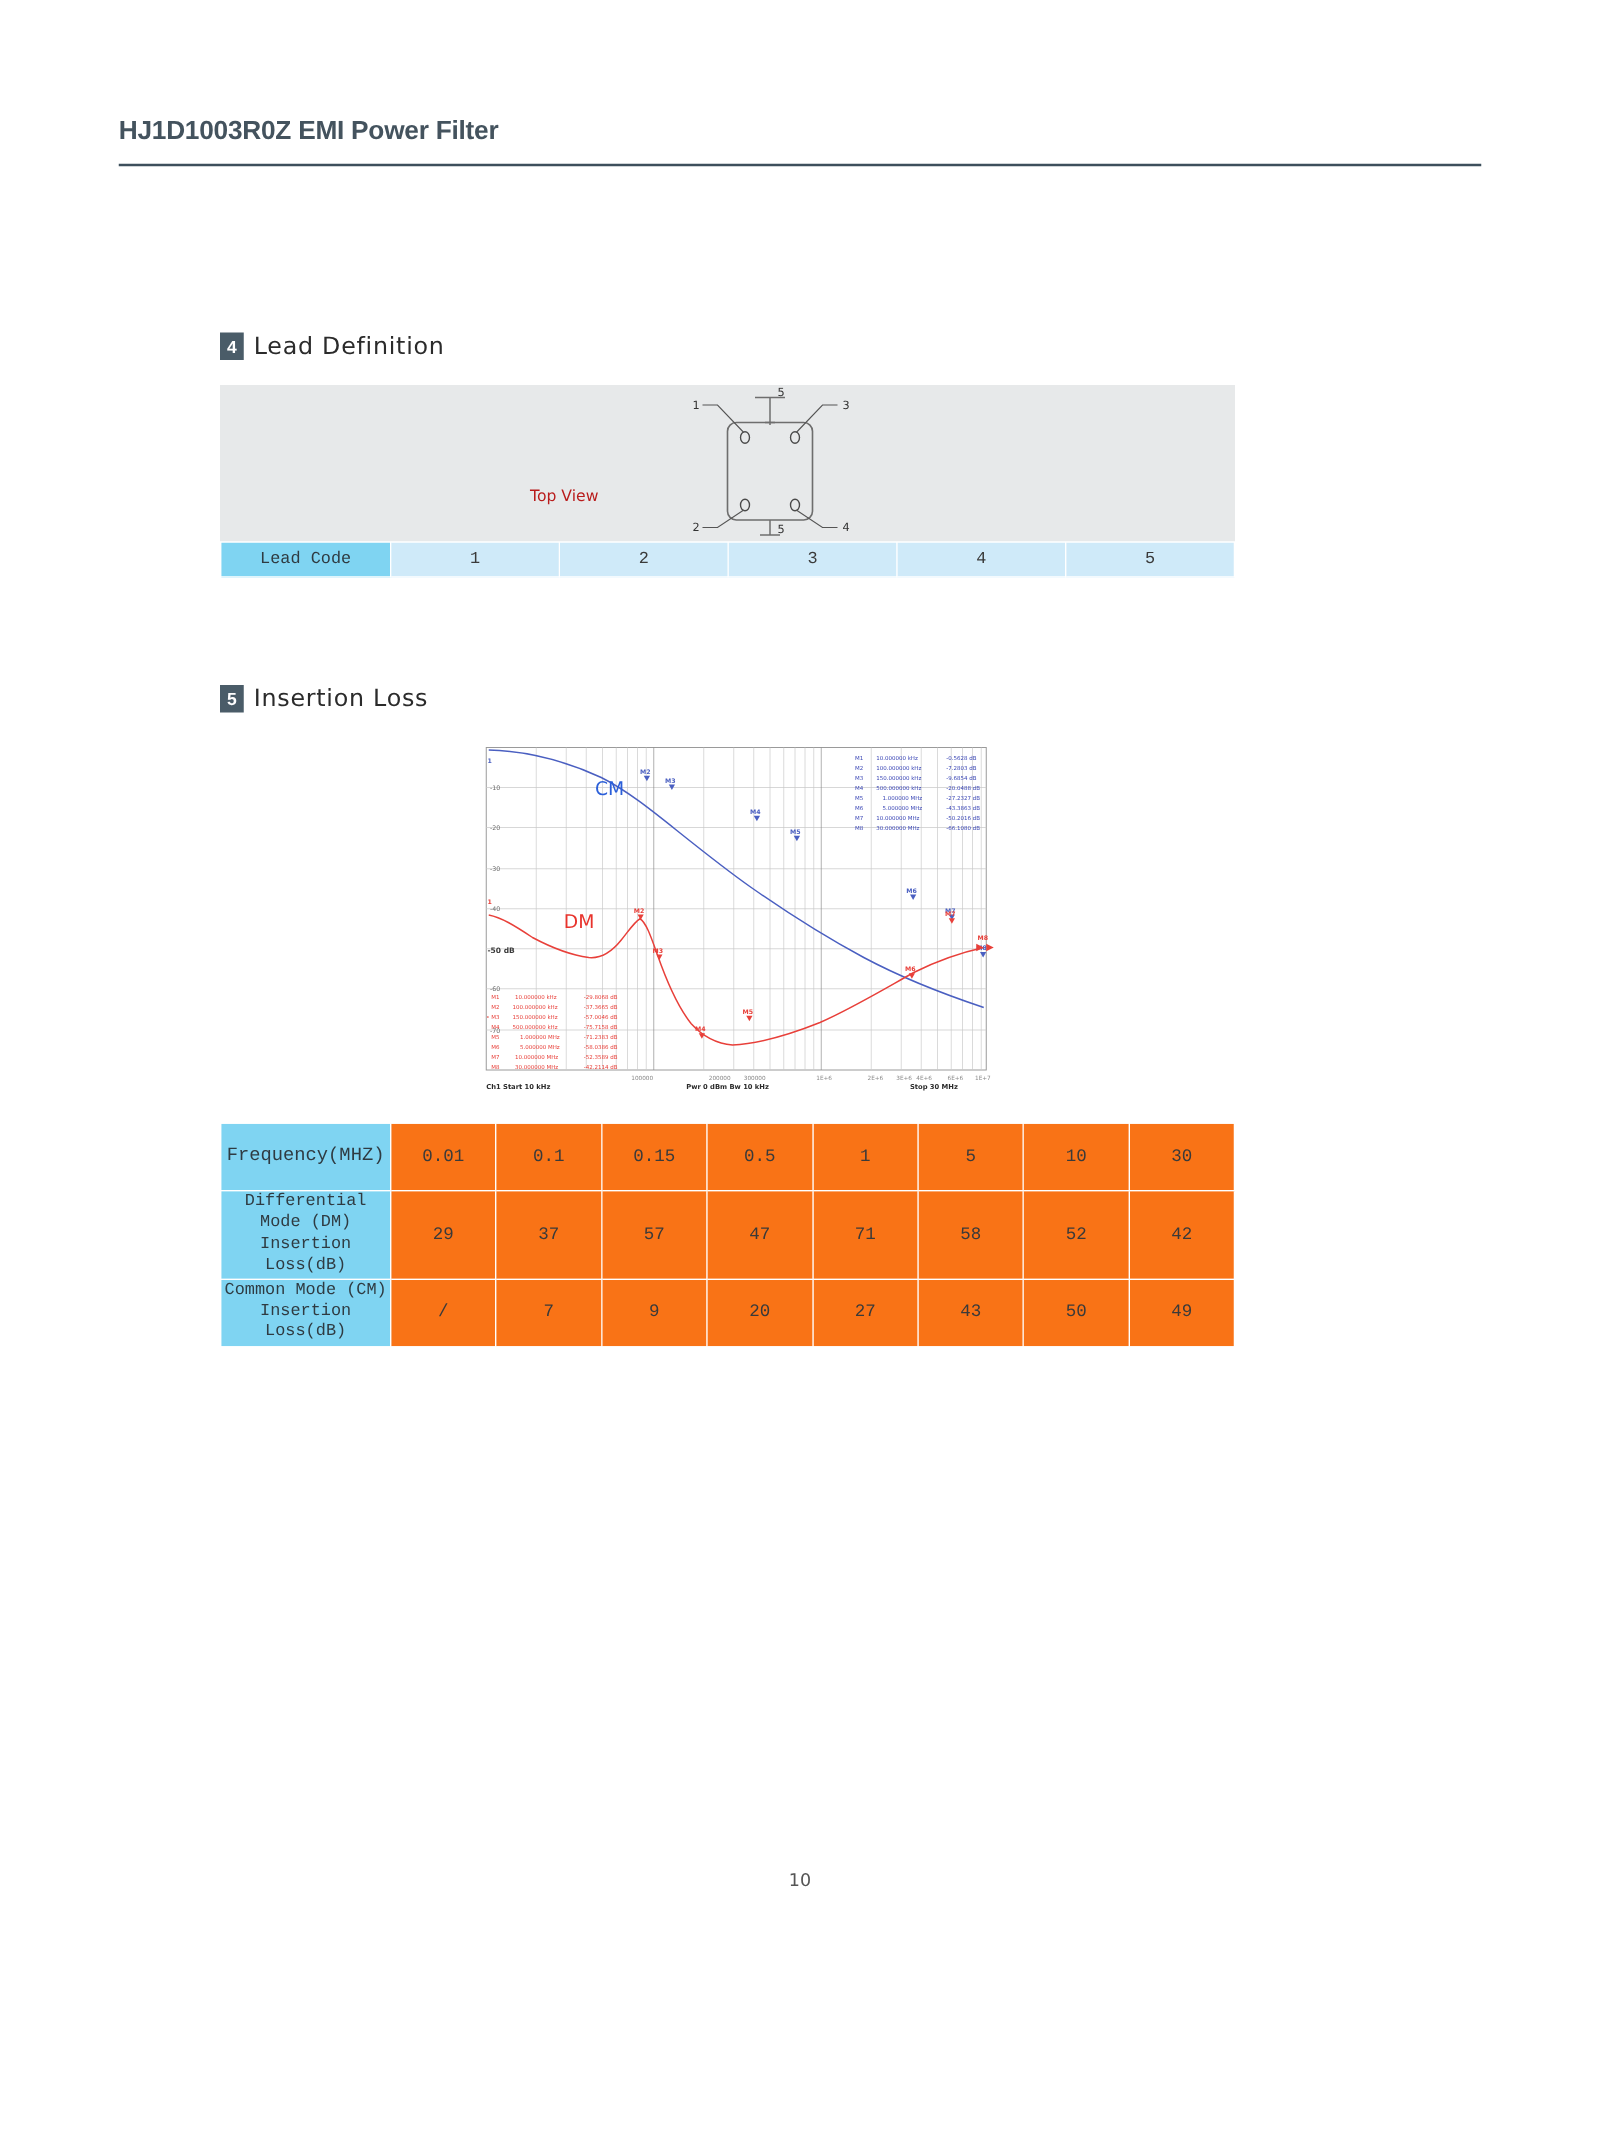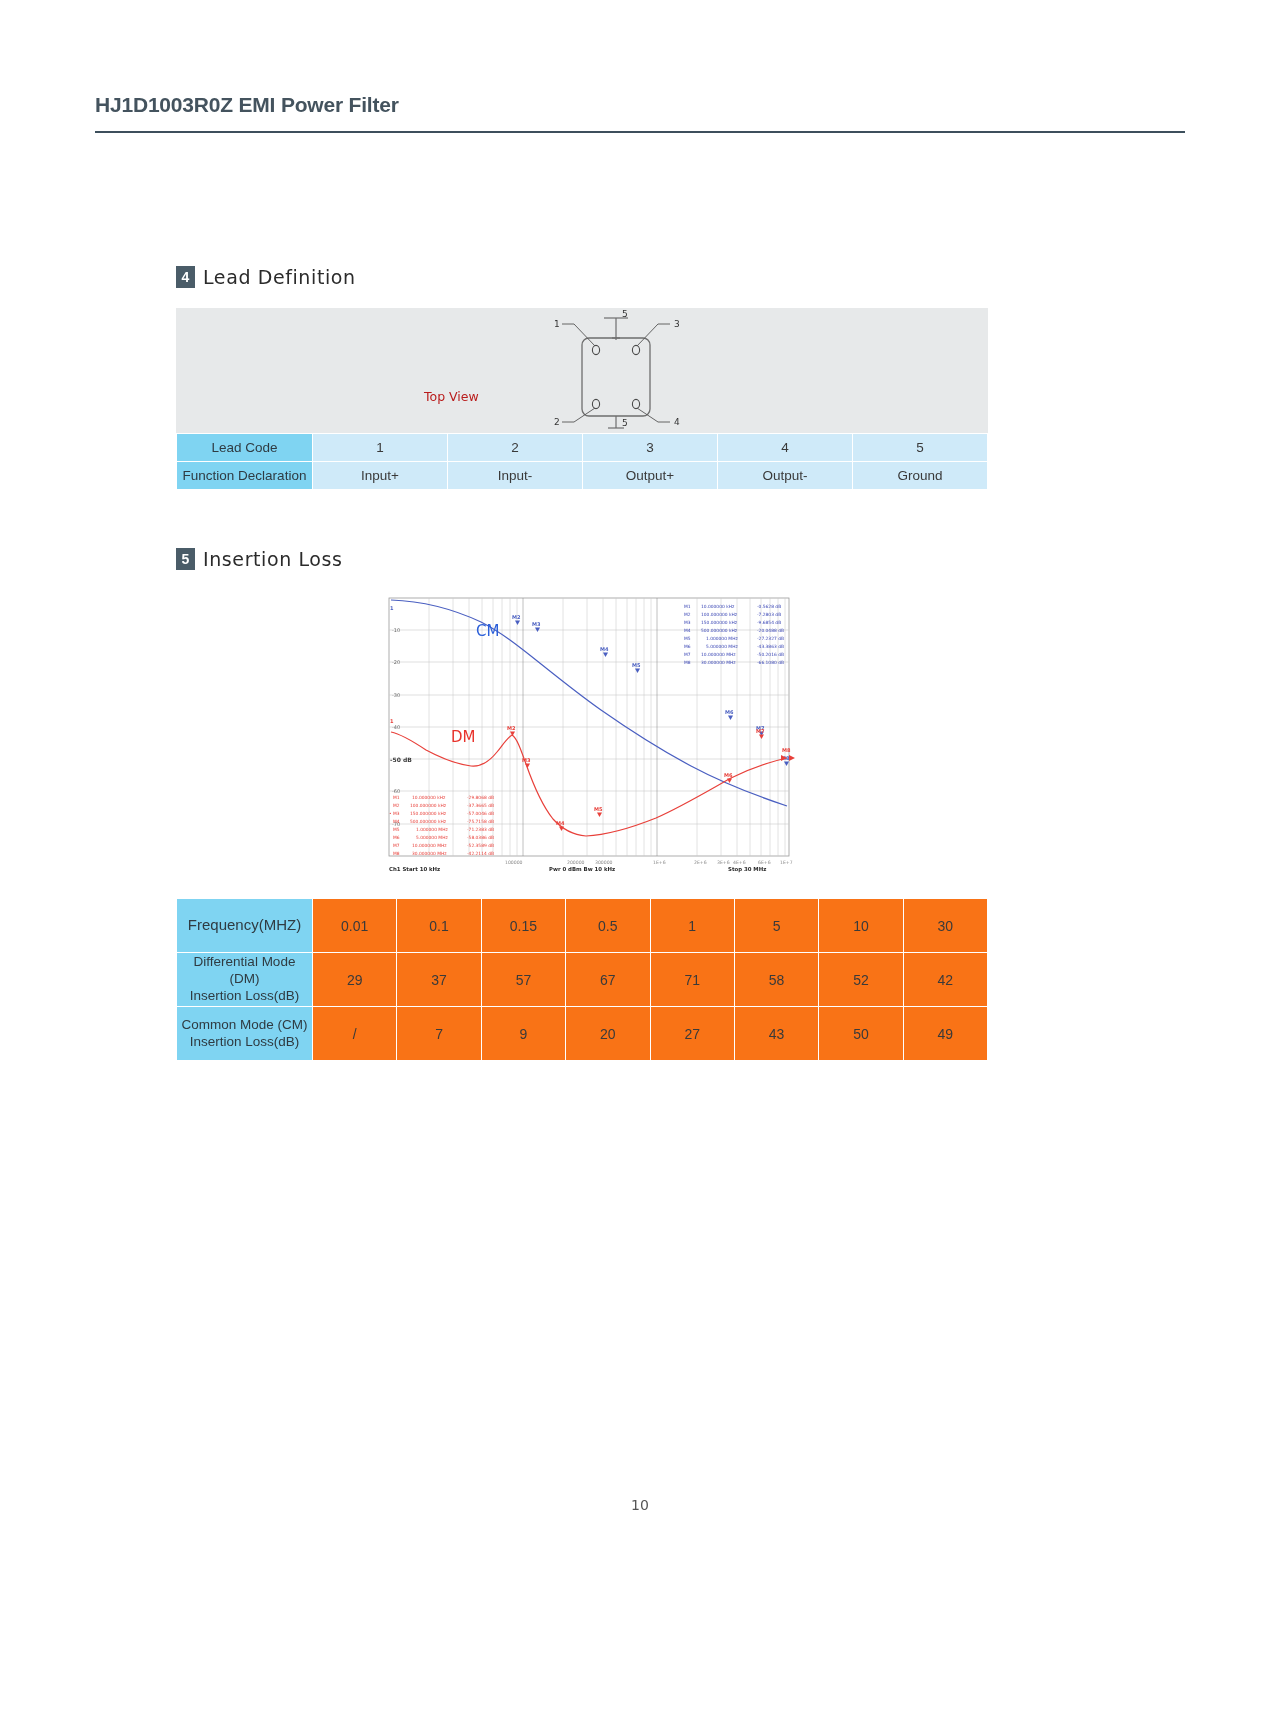--- a/index.html
+++ b/index.html
@@ -48,21 +48,21 @@
     position:absolute; left:248px; top:81px;
     font-size:12.5px; color:#b91c1c;
     font-family:"DejaVu Sans", sans-serif;
   }
   .pkg-svg { position:absolute; left:340px; top:2px; }
 
   table.tbl { border-collapse:collapse; width:812px; table-layout:fixed; }
   table.tbl td {
     border:1px solid #ffffff;
     text-align:center;
-    font-family:Liberation Sans, sans-serif;
+    font-family:Liberation Mono, monospace;
     color:#3a3a3a;
   }
   .lead-tbl td { height:28px; font-size:13.5px; background:#cfeaf9; }
   .lead-tbl td.rowhdr {
     background:#7fd4f2; color:#2f3b42; font-size:13.5px; width:136px;
   }
 
   
   .chart-wrap {
     position:absolute; left:381px; top:592px; width:417px; height:281px;
@@ -134,28 +134,20 @@
 
     <table class="tbl lead-tbl">
       <tbody>
           <tr>
         <td class="rowhdr">Lead Code</td>
         <td>1</td>
         <td>2</td>
         <td>3</td>
         <td>4</td>
         <td>5</td>
-      </tr>
-      <tr>
-        <td class="rowhdr">Function Declaration</td>
-        <td>Input+</td>
-        <td>Input-</td>
-        <td>Output+</td>
-        <td>Output-</td>
-        <td>Ground</td>
       </tr>
     </tbody>
       </table>
   </div>
 
   <div class="section-head" id="sec5">
     <span class="sec-badge">5</span>
     <span class="sec-title">Insertion Loss</span>
   </div>
 
@@ -350,21 +342,21 @@
       <td>30</td>
     </tr>
     <tr>
       <td class="rowhdr">
         <div>Differential Mode (DM)</div>
         <div>Insertion Loss(dB)</div>
       </td>
       <td>29</td>
       <td>37</td>
       <td>57</td>
-      <td>67</td>
+      <td>47</td>
       <td>71</td>
       <td>58</td>
       <td>52</td>
       <td>42</td>
     </tr>
     <tr>
       <td class="rowhdr">
         <div>Common Mode (CM)</div>
         <div>Insertion Loss(dB)</div>
       </td>

